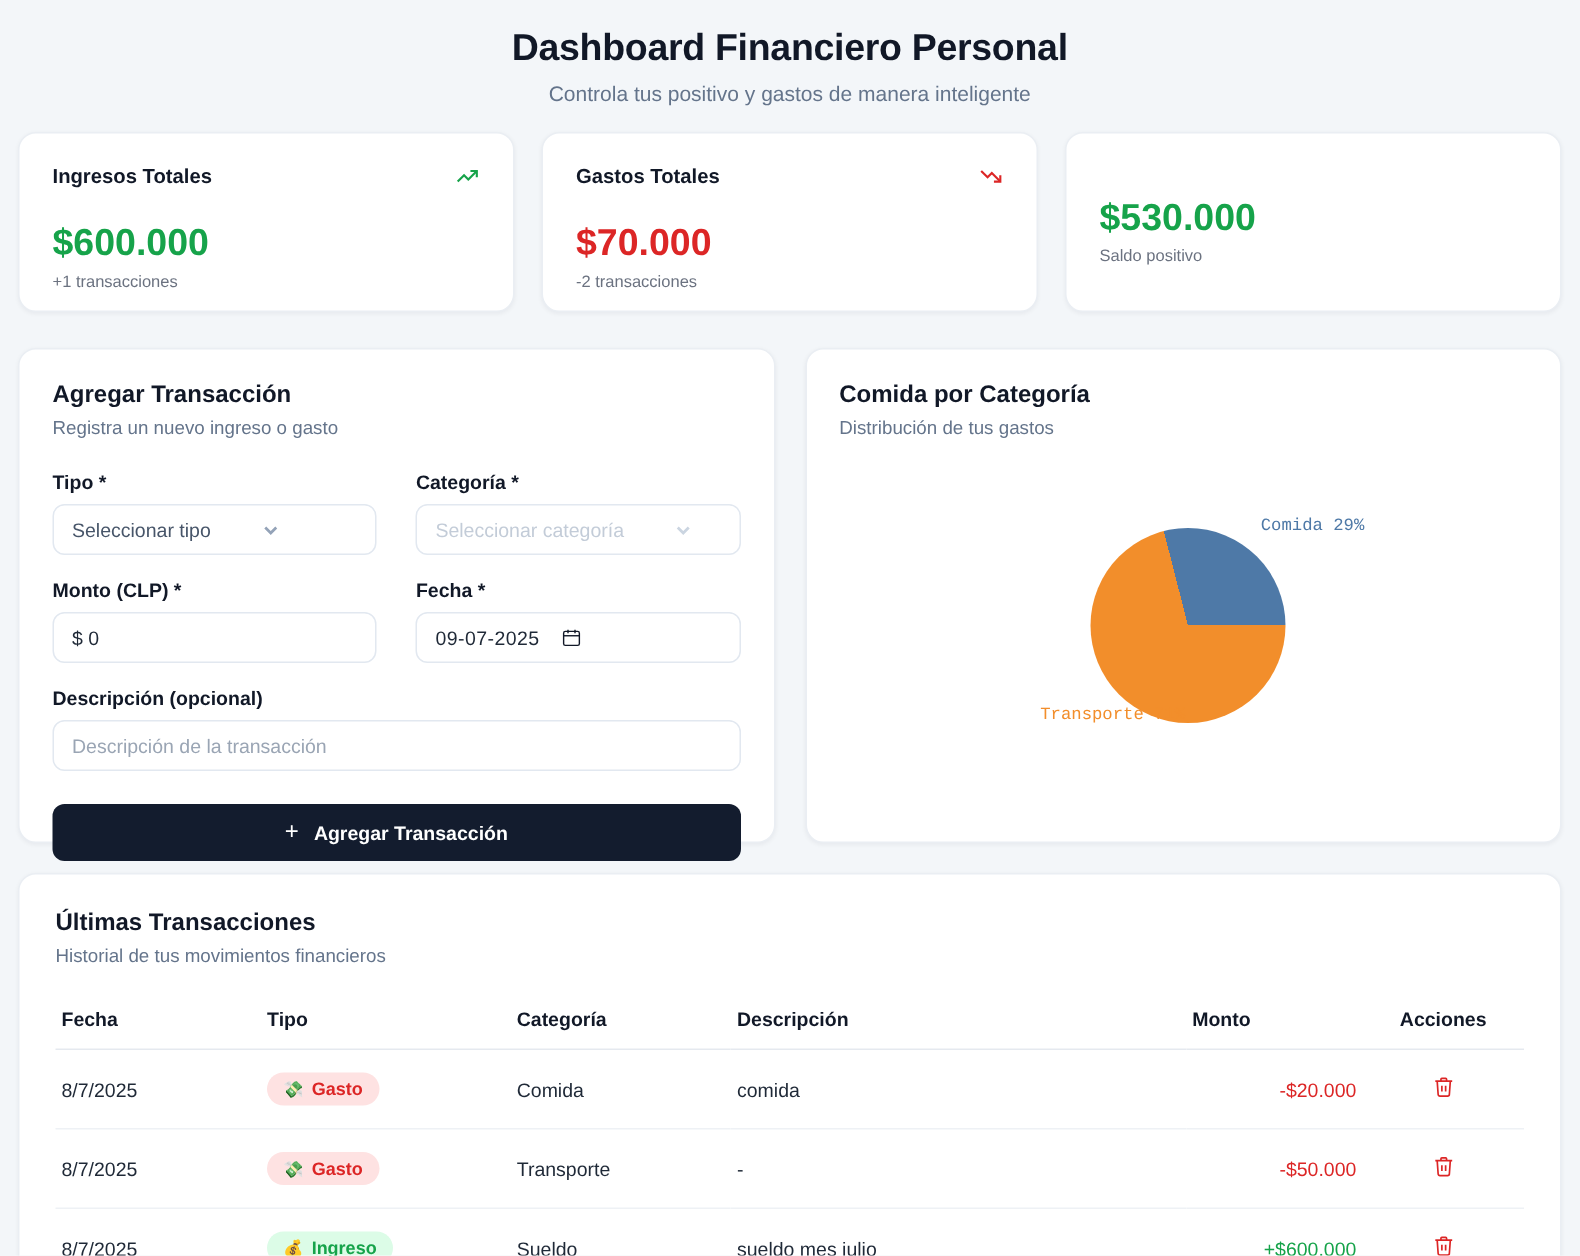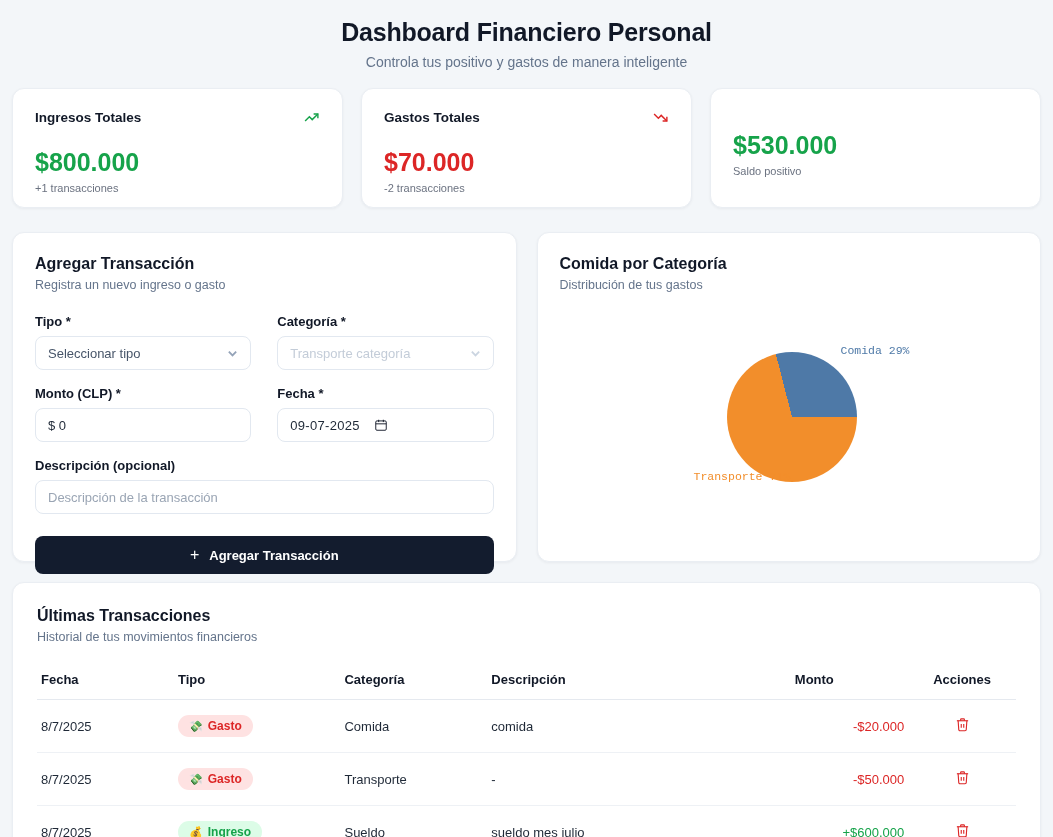--- a/index.html
+++ b/index.html
@@ -45,21 +45,21 @@
   .form-grid { display: grid; grid-template-columns: 1fr 1fr; column-gap: 26px; row-gap: 16px; margin-top: 22px; }
   .field {}
   .field-label { font-size: 13px; font-weight: 600; color: #111827; display: block; margin-bottom: 7px; }
   .control {
     height: 34px; width: 100%;
     border: 1px solid #e2e8f0; border-radius: 8px;
     background: #fff;
     display: flex; align-items: center;
     padding: 0 12px; font-size: 13px; color: #475569;
   }
-  .control.select { justify-content: space-between; cursor: pointer; gap: 34px; }
+  .control.select { justify-content: flex-start; cursor: pointer; gap: 34px; }
   .control.disabled { color: #c3ccd8; }
   .chev { width: 11px; height: 11px; stroke: #94a3b8; fill: none; stroke-width: 2; }
   .chev.light { stroke: #cbd5e1; }
   input.control { color: #1f2937; }
   input.control::placeholder { color: #9aa5b4; }
   .date-text { color: #1f2937; letter-spacing: 0.3px; }
   .cal-icon { width: 14px; height: 14px; margin-left: 14px; stroke: #111827; fill: none; stroke-width: 1.6; }
   .full { grid-column: 1 / -1; }
   .submit-btn {
     grid-column: 1 / -1;
@@ -119,21 +119,21 @@
 
 <div class="stats-row">
   <div class="card stat-card">
     <div class="stat-head">
       <span class="stat-label">Ingresos Totales</span>
       <svg class="trend-icon" viewBox="0 0 24 24" stroke="#16a34a">
         <polyline points="3,17 9,11 13,15 21,7"></polyline>
           <polyline points="15,7 21,7 21,13"></polyline>
       </svg>
     </div>
-    <div class="stat-value green">$800.000</div>
+    <div class="stat-value green">$600.000</div>
     <div class="stat-note">+1 transacciones</div>
   </div>
 
   <div class="card stat-card">
     <div class="stat-head">
       <span class="stat-label">Gastos Totales</span>
       <svg class="trend-icon" viewBox="0 0 24 24" stroke="#dc2626">
         <polyline points="3,7 9,13 13,9 21,17"></polyline>
           <polyline points="15,17 21,17 21,11"></polyline>
       </svg>
@@ -160,21 +160,21 @@
         <div class="control select">
           <span>Seleccionar tipo</span>
           <svg class="chev" viewBox="0 0 12 12">
               <polyline points="2,4 6,8 10,4"></polyline>
             </svg>
         </div>
       </div>
       <div class="field">
         <label class="field-label">Categoría *</label>
         <div class="control select disabled">
-          <span>Transporte categoría</span>
+          <span>Seleccionar categoría</span>
           <svg class="chev light" viewBox="0 0 12 12">
               <polyline points="2,4 6,8 10,4"></polyline>
             </svg>
         </div>
       </div>
 
       <div class="field">
         <label class="field-label">Monto (CLP) *</label>
         <input class="control" value="$ 0" style="">
       </div>

